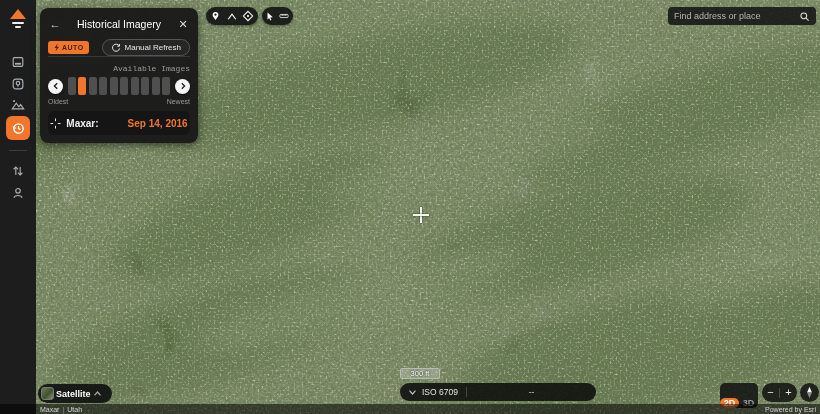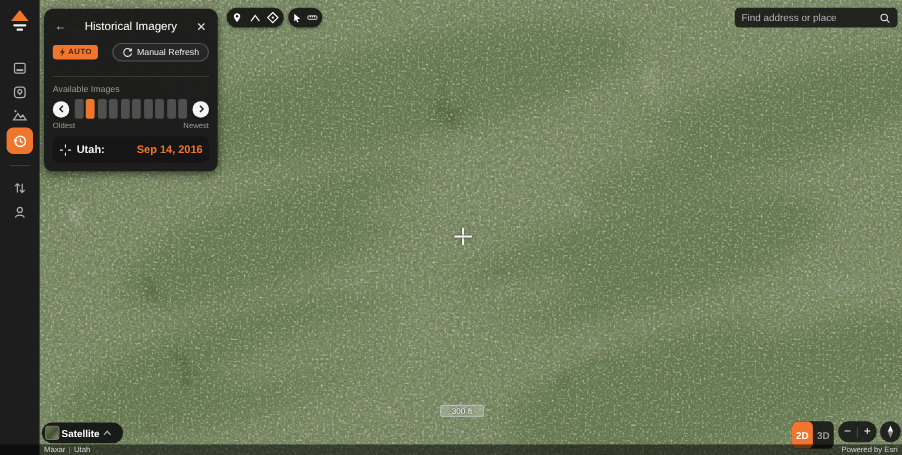--- a/index.html
+++ b/index.html
@@ -19,24 +19,24 @@
   .side-logo{ position:absolute; left:7px; top:7px; }
   .side-icon{ position:absolute; left:11px; color:#aab0b6; }
   .side-active{ position:absolute; left:6px; top:116px; width:24px; height:24px; background:var(--accent); border-radius:6px; display:flex; align-items:center; justify-content:center; color:#fff; }
   .side-divider{ position:absolute; left:9px; top:150px; width:18px; height:1px; background:#3c3c3c; }
 
   
   .panel{ position:absolute; left:40px; top:8px; width:158px; background:#1c1c1cfa; border-radius:8px; padding:6px 8px 8px; z-index:6; box-shadow:0 2px 8px rgba(0,0,0,.55); color:#eee; }
   .panel-head{ display:flex; align-items:center; justify-content:space-between; height:20px; }
   .panel-title{ font-size:10.5px; font-weight:normal; color:#fff; }
   .icon-btn{ background:none; border:none; color:#d8d8d8; font-size:11px; cursor:pointer; width:14px; text-align:center; padding:0; font-family:"Liberation Sans",sans-serif; }
-  .badge-row{ display:flex; align-items:center; justify-content:space-between; margin-top:5px; padding-bottom:13px; border-bottom:1px solid #383838; }
+  .badge-row{ display:flex; align-items:center; justify-content:space-between; margin-top:5px; padding-bottom:0; border-bottom:1px solid #383838; }
   .auto-badge{ display:flex; align-items:center; gap:2px; background:var(--accent); color:#44230c; border-radius:3px; height:13px; padding:0 5px; font-size:7px; font-weight:bold; letter-spacing:.5px; }
   .refresh-btn{ display:flex; align-items:center; gap:4px; background:#262626; border:1px solid #555; border-radius:10px; height:17px; padding:0 8px; color:#e8e8e8; font-size:8px; cursor:pointer; font-family:"Liberation Sans",sans-serif; }
-  .avail-label{ text-align:left; font-size:8px; color:#9c9c9c; margin-top:7px; }
+  .avail-label{ text-align:right; font-size:8px; color:#9c9c9c; margin-top:7px;font-family:Liberation Mono, monospace; }
   .strip{ display:flex; align-items:center; justify-content:space-between; margin-top:4px; }
   .circle-btn{ width:15px; height:15px; border-radius:50%; background:#f4f4f4; border:none; display:flex; align-items:center; justify-content:center; cursor:pointer; box-shadow:0 1px 2px rgba(0,0,0,.5); padding:0; }
   .thumbs{ display:flex; gap:2.5px; align-items:center; }
   .thumb{ width:8px; height:18px; border-radius:2px; background:#4f4f4f; cursor:pointer; }
   .thumb.selected{ background:var(--accent); }
   .strip-labels{ display:flex; justify-content:space-between; font-size:7px; color:#9a9a9a; margin-top:3px; }
   .date-box{ margin-top:6px; background:#151515; border-radius:6px; height:24px; display:flex; align-items:center; justify-content:center; gap:5px; }
   .date-label{ font-size:10px; font-weight:bold; color:#f0f0f0; }
   .date-value{ font-size:10px; font-weight:bold; color:var(--accent);padding-left:24px; }
 
@@ -58,21 +58,21 @@
 
   .scalebar{ position:absolute; left:400px; top:368px; width:40px; height:11px; border:1px solid rgba(190,190,190,.85); background:rgba(255,255,255,.22); border-radius:2px; display:flex; align-items:center; justify-content:center; z-index:3; }
   .scalebar span{ font-size:7.5px; color:#fff; text-shadow:0 0 2px #000; }
 
   .coordbar{ position:absolute; left:400px; top:383px; width:196px; height:18px; background:rgba(14,14,14,.88); border-radius:10px; display:flex; align-items:center; z-index:4; color:#ddd; }
   .coord-left{ display:flex; align-items:center; gap:5px; padding:0 8px; }
   .coord-format{ font-size:8.5px; color:#e2e2e2; }
   .coord-div{ width:1px; height:10px; background:#454545; }
   .coord-value{ flex:1; text-align:center; font-size:8.5px; color:#cfcfcf; }
 
-  .view-toggle{ position:absolute; left:720px; top:383px; height:25px; display:flex; background:rgba(16,16,16,.85); border-radius:5px; overflow:hidden; z-index:4; }
+  .view-toggle{ position:absolute; left:720px; top:383px; height:25px; display:flex; background:rgba(16,16,16,.85); border-radius:5px; overflow:hidden; z-index:4;align-items:flex-end; }
   .seg{ width:19px; display:flex; align-items:center; justify-content:center; font-size:9px; font-weight:bold; cursor:pointer; border:none; font-family:"Liberation Sans",sans-serif; }
   .seg-2d{ background:var(--accent); color:#fff; border-radius:5px; }
   .seg-3d{ background:transparent; color:#9a9a9a; }
 
   .zoom-pill{ position:absolute; left:762px; top:383px; width:35px; height:19px; background:rgba(16,16,16,.85); border-radius:10px; display:flex; align-items:center; z-index:4; }
   .zoom-btn{ flex:1; background:none; border:none; color:#eee; font-size:11px; line-height:1; cursor:pointer; padding:0; font-family:"Liberation Sans",sans-serif; }
   .zoom-div{ width:1px; height:10px; background:#4a4a4a; }
 
   .compass{ position:absolute; left:800px; top:383px; width:19px; height:19px; border-radius:50%; background:rgba(16,16,16,.85); border:none; display:flex; align-items:center; justify-content:center; z-index:4; cursor:pointer; padding:0; }
 
@@ -235,21 +235,21 @@
       <span>Oldest</span>
       <span>Newest</span>
     </div>
     <div class="date-box">
       <svg width="11" height="11" viewBox="0 0 12 12" fill="none" stroke="#e8e8e8" stroke-width="1.1">
         <line x1="6" y1="0.5" x2="6" y2="3.5"></line>
           <line x1="6" y1="8.5" x2="6" y2="11.5"></line>
         <line x1="0.5" y1="6" x2="3.5" y2="6"></line>
           <line x1="8.5" y1="6" x2="11.5" y2="6"></line>
       </svg>
-      <span class="date-label">Utah:</span>
+      <span class="date-label">Maxar:</span>
       <span class="date-value">Sep 14, 2016</span>
     </div>
   </section>
 
   <div class="tool-pill pill-a">
     <span>
       <svg width="11" height="11" viewBox="0 0 16 16">
           <path d="M8 1.5 C5.4 1.5 3.8 3.4 3.8 5.4 C3.8 8.2 8 13 8 13 C8 13 12.2 8.2 12.2 5.4 C12.2 3.4 10.6 1.5 8 1.5 Z" fill="#fff"></path>
           <circle cx="8" cy="5.4" r="1.6" fill="#161616"></circle>
         </svg>
@@ -295,20 +295,30 @@
     <span class="sat-label">Satellite</span>
     <svg width="9" height="7" viewBox="0 0 12 9" fill="none" stroke="#aaa" stroke-width="1.6">
         <polyline points="2,7 6,2.5 10,7"></polyline>
       </svg>
   </button>
 
   <div class="scalebar">
     <span>300 ft</span>
   </div>
 
+  <div class="coordbar">
+    <span class="coord-left">
+      <svg width="9" height="7" viewBox="0 0 12 9" fill="none" stroke="#bbb" stroke-width="1.6">
+          <polyline points="2,2 6,6.5 10,2"></polyline>
+        </svg>
+      <span class="coord-format">ISO 6709</span>
+    </span>
+    <span class="coord-div"></span>
+    <span class="coord-value">--</span>
+  </div>
 
   <div class="view-toggle">
     <button class="seg seg-2d">2D</button>
     <button class="seg seg-3d">3D</button>
   </div>
 
   <div class="zoom-pill">
     <button class="zoom-btn">−</button>
     <span class="zoom-div"></span>
     <button class="zoom-btn">+</button>

